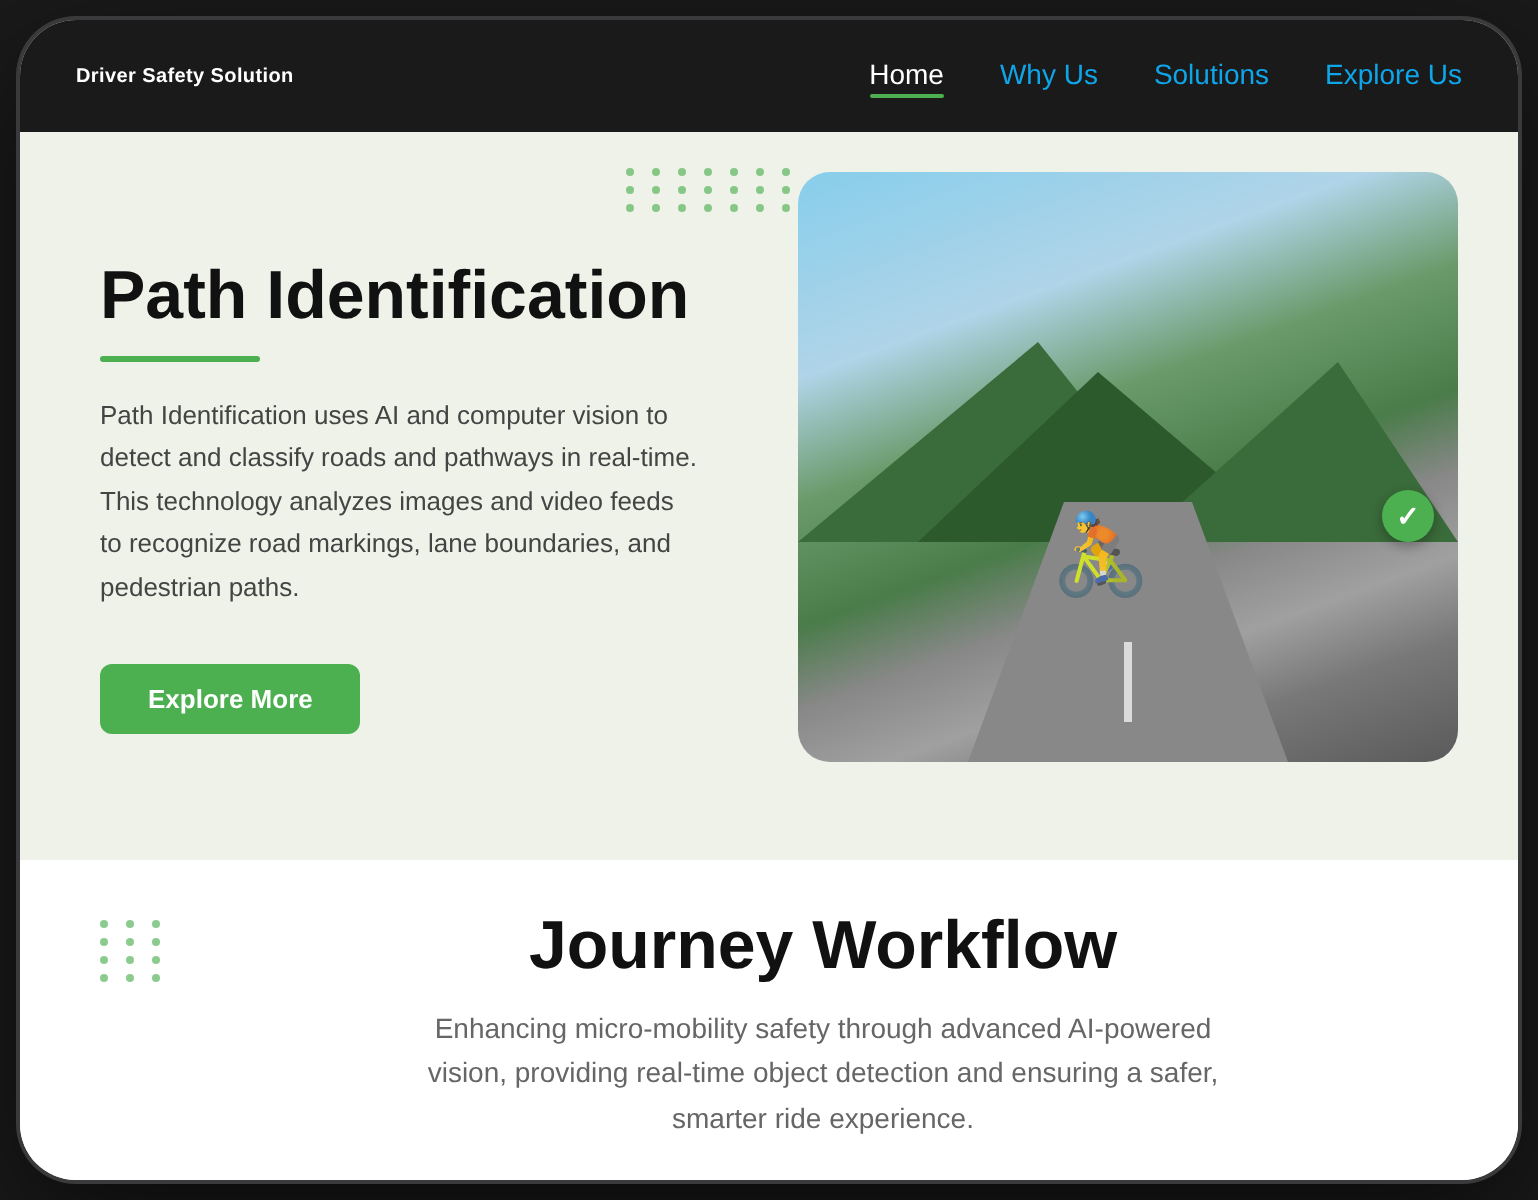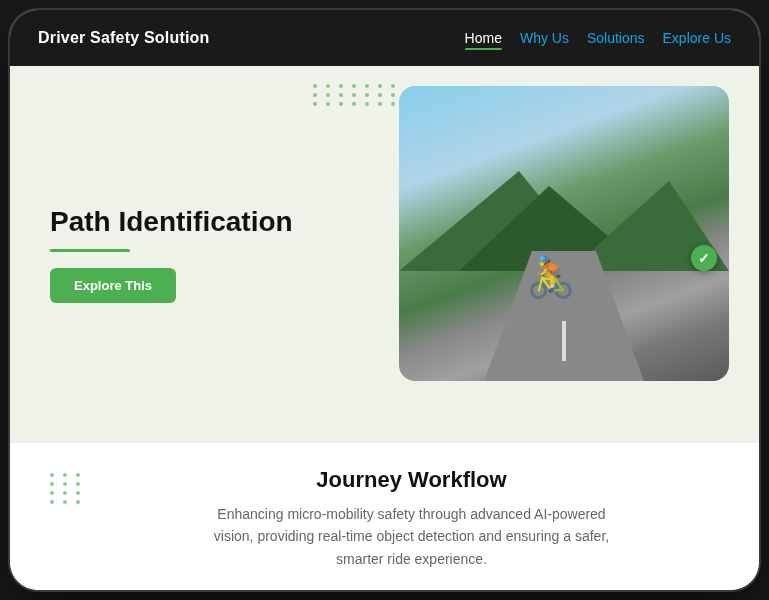--- a/index.html
+++ b/index.html
@@ -41,28 +41,28 @@
       height: 56px;
       display: flex;
       align-items: center;
       justify-content: space-between;
       padding: 0 28px;
       flex-shrink: 0;
     }
 
     .nav-brand {
       color: #ffffff;
-      font-size: 16px;
+      font-size: 10px;
       font-weight: 700;
       letter-spacing: 0.2px;
     }
 
     .nav-links {
       display: flex;
-      gap: 18px;
+      gap: 28px;
       list-style: none;
     }
 
     .nav-links li a {
       color: #0ea5e9;
       text-decoration: none;
       font-size: 14px;
       font-weight: 500;
     }
 
@@ -92,21 +92,21 @@
       position: relative;
       overflow: hidden;
     }
 
     .hero-content {
       flex: 0 0 340px;
       z-index: 2;
     }
 
     .hero-title {
-      font-size: 28px;
+      font-size: 34px;
       font-weight: 800;
       color: #111111;
       line-height: 1.15;
       margin-bottom: 10px;
     }
 
     .hero-divider {
       width: 80px;
       height: 3px;
       background: #4caf50;
@@ -283,21 +283,21 @@
       padding-top: 6px;
       flex-shrink: 0;
     }
 
     .lower-text {
       flex: 1;
       text-align: center;
     }
 
     .lower-title {
-      font-size: 22px;
+      font-size: 34px;
       font-weight: 800;
       color: #111111;
       margin-bottom: 10px;
     }
 
     .lower-description {
       font-size: 14px;
       color: #666666;
       line-height: 1.6;
       max-width: 400px;
@@ -350,21 +350,22 @@
         <div class="dot"></div>
         <div class="dot"></div>
         <div class="dot"></div>
         <div class="dot"></div>
         <div class="dot"></div>
       </div>
 
       <div class="hero-content">
         <h1 class="hero-title">Path Identification</h1>
         <div class="hero-divider"></div>
-        <button class="btn-explore">Explore This</button>
+        <p class="hero-description">Path Identification uses AI and computer vision to detect and classify roads and pathways in real-time. This technology analyzes images and video feeds to recognize road markings, lane boundaries, and pedestrian paths.</p>
+        <button class="btn-explore">Explore More</button>
       </div>
 
       <div class="hero-image-wrap">
         <div class="hero-image-bg">
 
           <div class="mountain1"></div>
           <div class="mountain2"></div>
           <div class="mountain3"></div>
 
           <div class="road">

